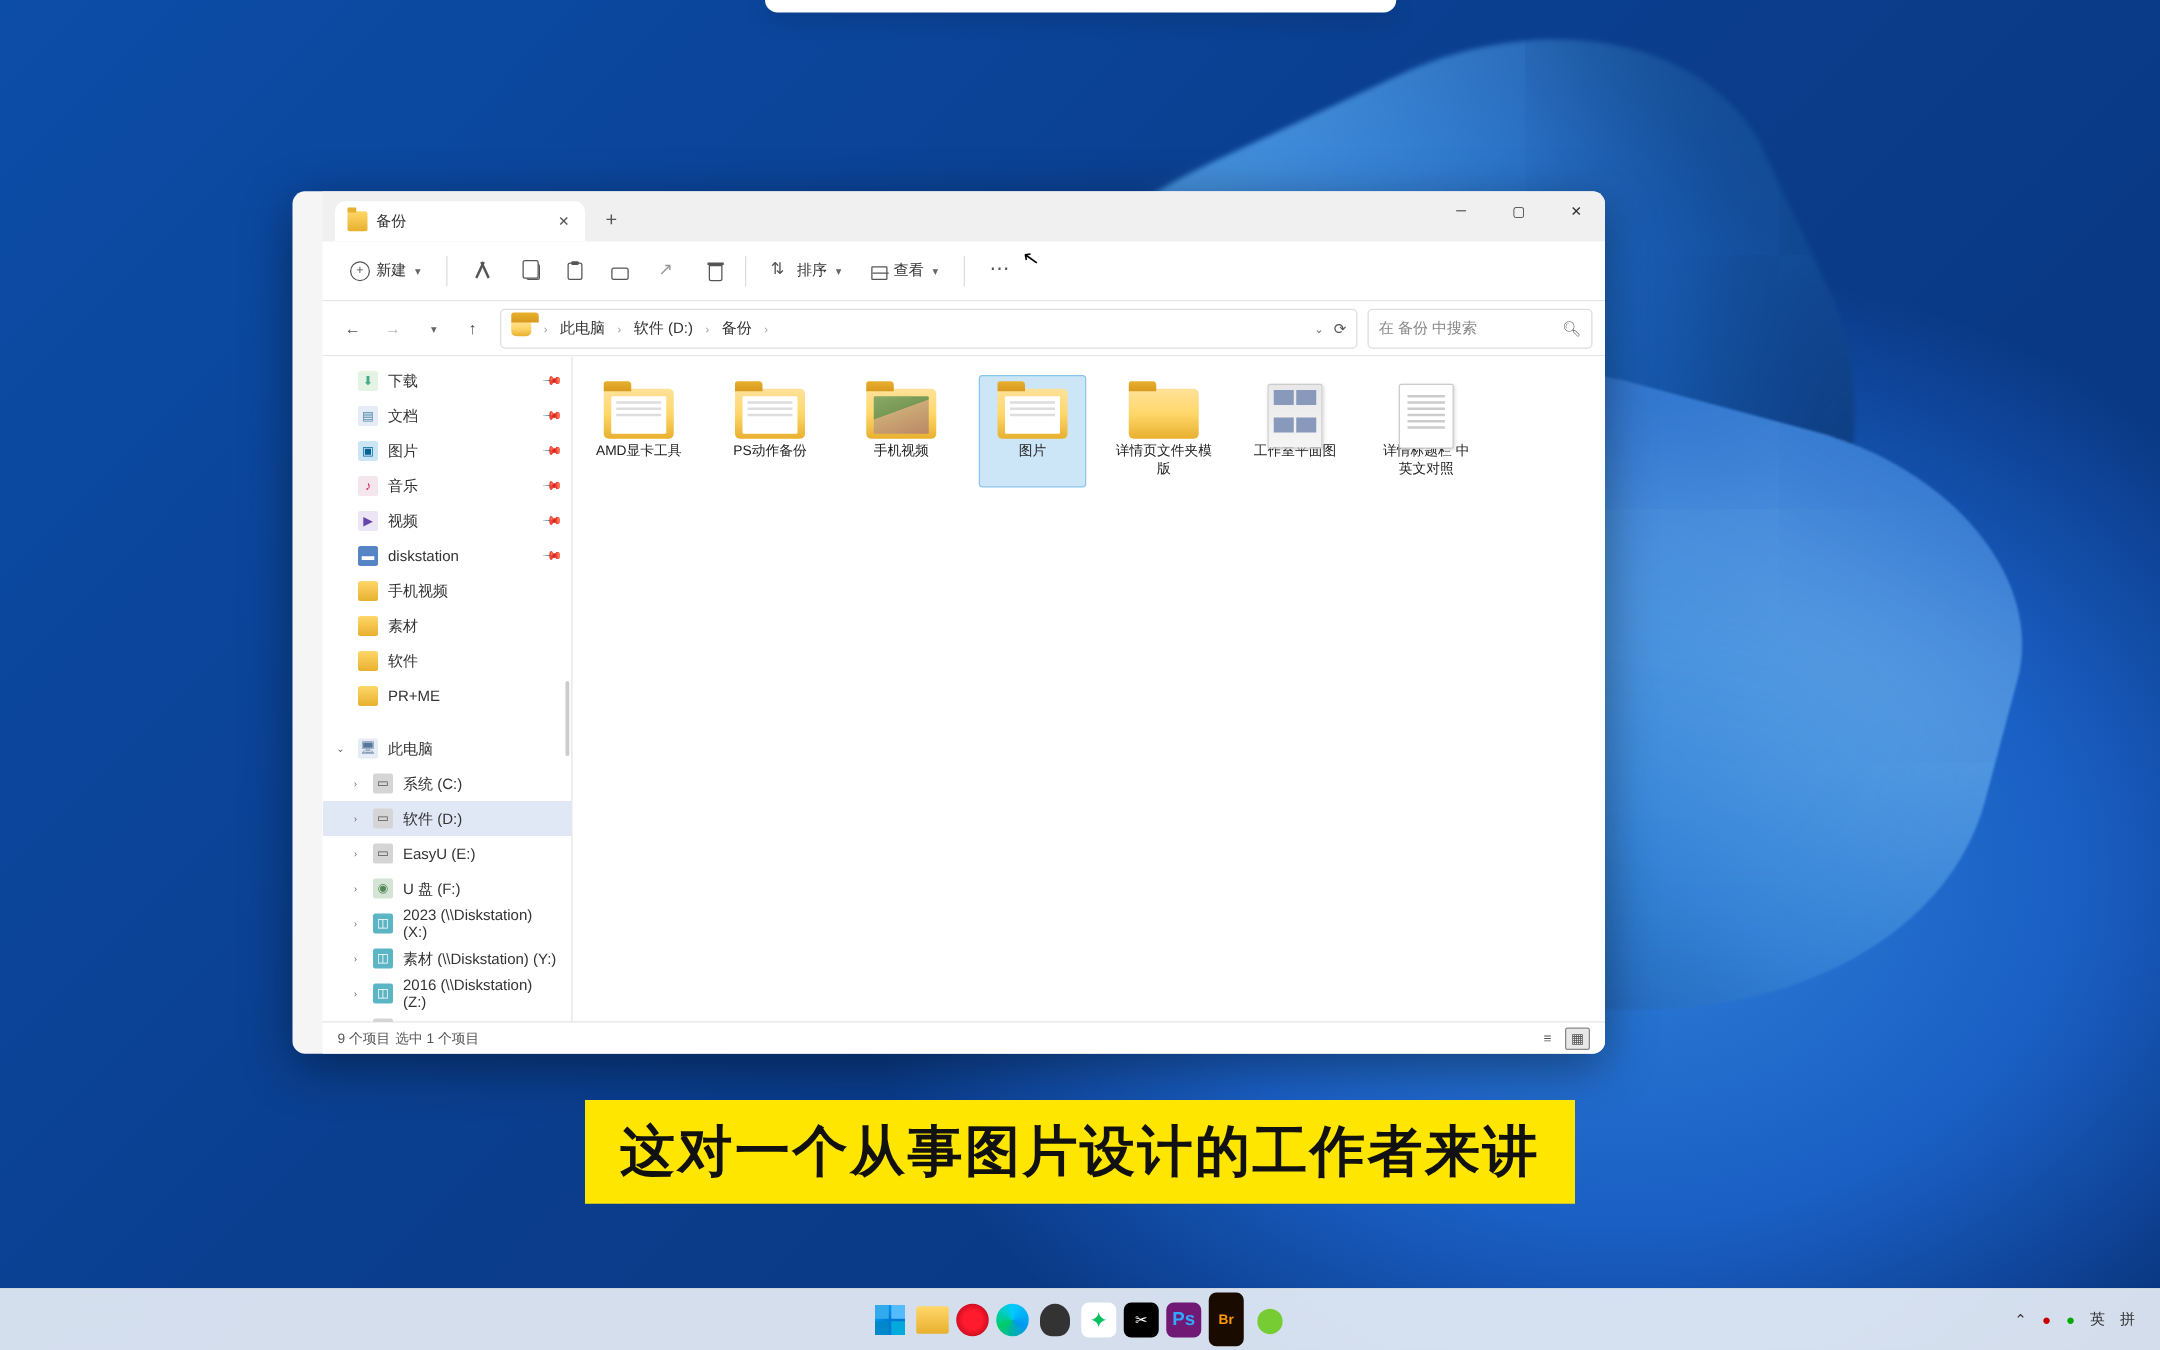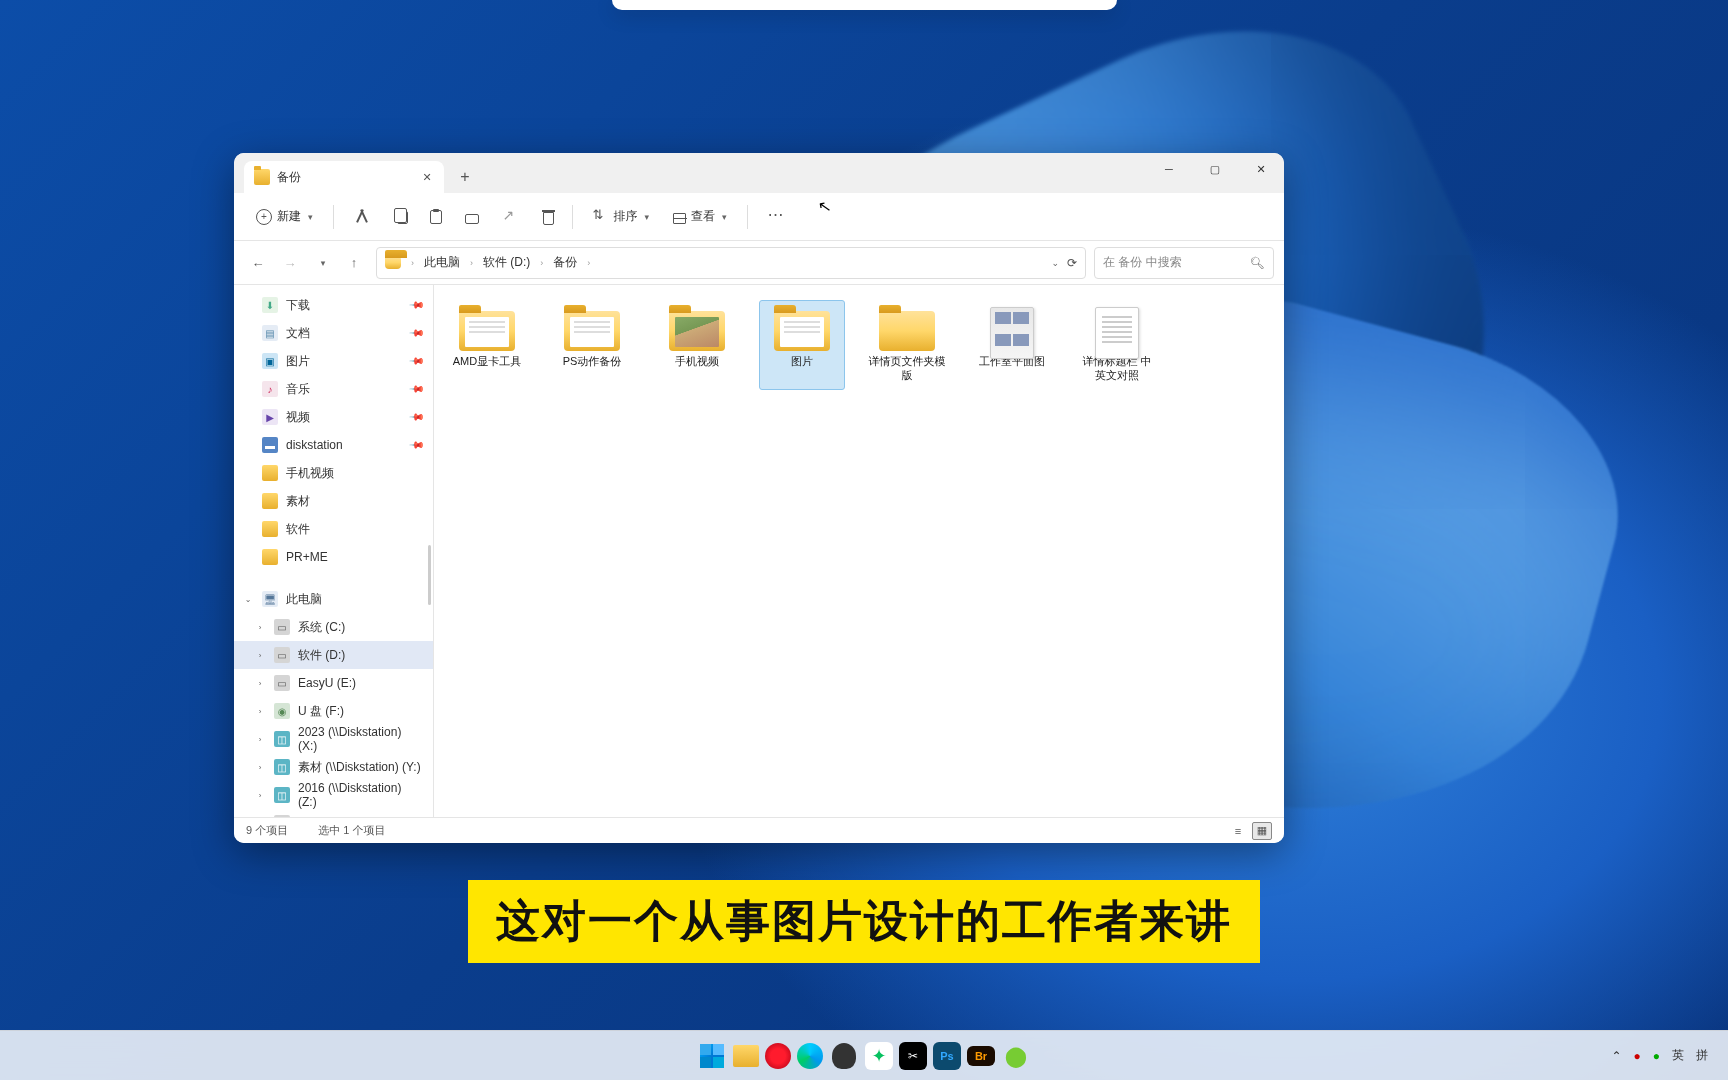--- a/index.html
+++ b/index.html
@@ -20,21 +20,21 @@
   background:linear-gradient(200deg,#79b8f0 0%,#3785d8 60%,#134f9e 100%);
   transform:rotate(15deg); filter:blur(1px); box-shadow:inset 60px 60px 180px #1a5fc4; }
 
 
 .top-popup { position:absolute; left:612px; top:0; width:505px; height:10px;
   background:#fff; border-radius:0 0 12px 12px; box-shadow:0 4px 20px rgba(0,0,0,.2); }
 
 
 .window { position:absolute; left:234px; top:153px; width:1050px; height:690px;
   background:#f5f5f5; border-radius:10px; box-shadow:0 10px 40px rgba(0,0,0,.4);
-  display:flex; flex-direction:column; overflow:hidden; }
+  display:flex; flex-direction:column; overflow:hidden;padding-left:24px; }
 
 .titlebar { height:40px; background:#f0f0f0; display:flex; align-items:center; position:relative; }
 .tab { display:flex; align-items:center; gap:7px; background:#fff; height:32px; margin:8px 0 0 10px;
   padding:0 10px; border-radius:8px 8px 0 0; min-width:200px; font-size:12px; color:#333; }
 .tab .folder-ico { width:16px;height:16px;background:linear-gradient(#ffd76a,#e8b02e);border-radius:2px;position:relative; }
 .tab .folder-ico::before { content:"";position:absolute;top:-3px;left:0;width:7px;height:4px;background:#e8b02e;border-radius:1px 1px 0 0; }
 .tab .x { margin-left:auto; width:14px;height:14px;display:flex;align-items:center;justify-content:center;color:#555;font-size:11px; }
 .newtab { width:30px;height:30px;margin:8px 0 0 6px;display:flex;align-items:center;justify-content:center;color:#555;font-size:16px;border-radius:4px; }
 .win-controls { position:absolute; right:0; top:0; display:flex; }
 .win-btn { width:46px;height:32px;display:flex;align-items:center;justify-content:center;font-size:11px;color:#333; }
@@ -100,21 +100,21 @@
 .fold-ico::before{content:"";position:absolute;top:-6px;left:0;width:22px;height:8px;background:linear-gradient(#e8b02e,#d89a1e);border-radius:2px 3px 0 0;}
 .fold-ico .inner { position:absolute;inset:6px 6px 4px 6px;background:#fff;border-radius:1px; }
 .fold-ico .inner.lines::before{content:"";position:absolute;left:4px;right:4px;top:4px;height:2px;background:#ddd;box-shadow:0 5px #ddd,0 10px #ddd;}
 .fold-ico .inner.photo{background:linear-gradient(160deg,#8a6 0%,#795 40%,#ca7 41%,#b86 100%);}
 .file-ico { width:44px;height:52px;background:#fff;border:1px solid #ccc;border-radius:2px;margin:0 auto;position:relative;box-shadow:1px 1px 3px rgba(0,0,0,.15); }
 .file-ico.img{background:linear-gradient(#e8e8e8,#f5f5f5);display:flex;flex-wrap:wrap;padding:4px;gap:2px;}
 .file-ico.img span{width:16px;height:12px;background:#89b;}
 .file-ico.txt::after{content:"";position:absolute;left:6px;right:6px;top:8px;height:2px;background:#ccc;box-shadow:0 5px #ccc,0 10px #ccc,0 15px #ccc,0 20px #ccc,0 25px #ccc;}
 .item-label { font-size:11px; color:#222; text-align:center; line-height:1.25; word-break:break-all; max-width:82px; }
 
-.statusbar { height:26px; border-top:1px solid #e5e5e5; display:flex; align-items:center; padding:0 12px; font-size:11px; color:#555; background:#fff; gap:30px; }
+.statusbar { height:26px; border-top:1px solid #e5e5e5; display:flex; align-items:center; padding:0 12px; font-size:11px; color:#555; background:#fff; gap:4px; }
 .statusbar .views{margin-left:auto;display:flex;gap:4px;}
 .statusbar .vbtn{width:20px;height:18px;border:1px solid transparent;display:flex;align-items:center;justify-content:center;font-size:11px;color:#555;border-radius:2px;}
 .statusbar .vbtn.active{border-color:#888;background:#e8e8e8;}
 
 .cursor { position:absolute; left:818px; top:197px; font-size:16px; color:#000; pointer-events:none; z-index:100; transform:rotate(-10deg); }
 
 
 .subtitle { position:absolute; left:50%; transform:translateX(-50%); top:880px;
   background:#ffe600; padding:12px 28px; font-size:44px; font-weight:600; color:#111;
   letter-spacing:2px; }
@@ -405,22 +405,22 @@
       </div>
     </div>
   <div class="tb-app" style="background:linear-gradient(#ffd76a,#e8b02e);width:26px;height:22px;border-radius:2px;"></div>
   <div class="tb-app" style="background:radial-gradient(circle,#ff1b2d 40%,#a70014 100%);border-radius:50%;width:26px;height:26px;"></div>
   <div class="tb-app" style="background:conic-gradient(#0cf,#09e,#0c6,#0cf);border-radius:50%;width:26px;height:26px;"></div>
   <div class="tb-app">
       <span style="width:24px;height:26px;background:#333;border-radius:50% 50% 40% 40%;display:block;"></span>
     </div>
   <div class="tb-app" style="background:#fff;border-radius:6px;width:28px;height:28px;color:#07c160;font-size:18px;">✦</div>
   <div class="tb-app" style="background:#000;border-radius:6px;width:28px;height:28px;color:#fff;font-size:12px;">✂</div>
-  <div class="tb-app" style="background:#0c4a6e;border-radius:6px;width:28px;height:28px;color:#31a8ff;font-size:11px;font-weight:bold;">Ps</div>
-  <div class="tb-app" style="background:#1a0b00;border-radius:6px;width:28px;height:20px;color:#ff9a00;font-size:11px;font-weight:bold;">Br</div>
+  <div class="tb-app" style="background:#701a75;border-radius:6px;width:28px;height:28px;color:#31a8ff;font-size:15px;font-weight:bold;">Ps</div>
+  <div class="tb-app" style="background:#1a0b00;border-radius:6px;width:28px;height:43px;color:#ff9a00;font-size:11px;font-weight:bold;">Br</div>
   <div class="tb-app" style="color:#7c3;font-size:20px;">⬤</div>
   <div class="tray">
     <span>⌃</span>
     <span style="color:#c00;">●</span>
     <span style="color:#0a0;">●</span>
     <span>英</span>
     <span>拼</span>
   </div>
 </div>
 

